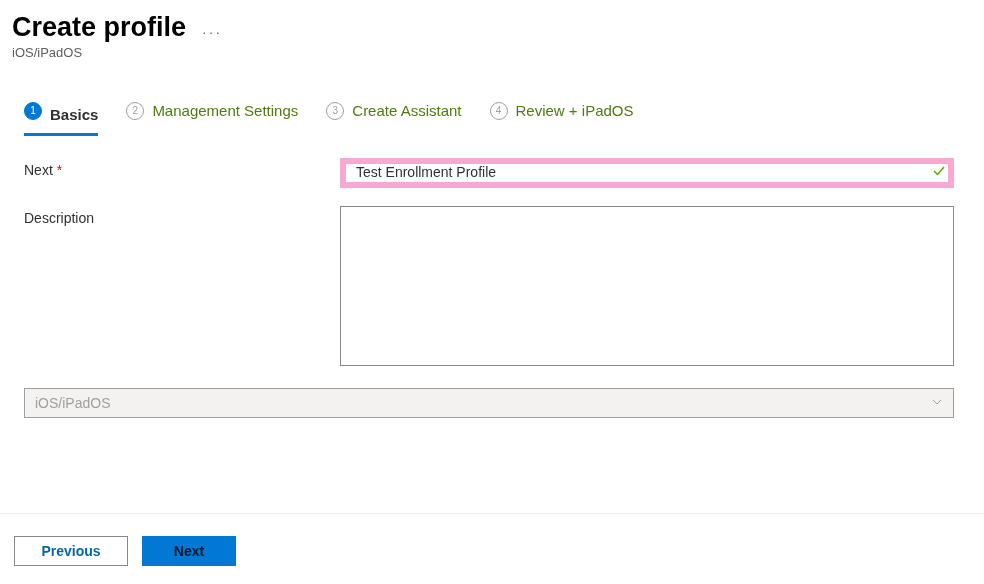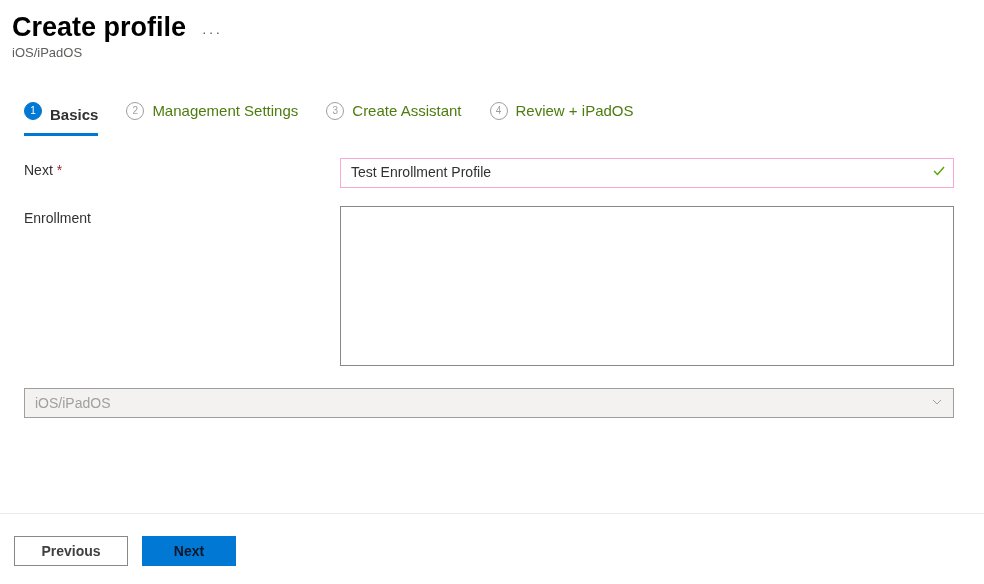--- a/index.html
+++ b/index.html
@@ -97,21 +97,21 @@
       color: #a4262c;
       margin-left: 4px;
     }
     .form-control-wrap {
       flex: 1;
       position: relative;
     }
     .text-input {
       width: 100%;
       height: 30px;
-      border: 1px solid #f9a8d4;
+      border: 6px solid #f9a8d4;
       padding: 4px 32px 6px 10px;
       font-size: 14px;
       font-family: inherit;
       color: #323130;
       outline: none;
     }
     .valid-check {
       position: absolute;
       right: 8px;
       top: 50%;
@@ -165,21 +165,21 @@
       height: 30px;
       font-size: 14px;
       font-weight: 600;
       border: 1px solid #8a8886;
       background: #ffffff;
       cursor: pointer;
       font-family: inherit;
       padding: 0 12px;
     }
     .btn:disabled {
-      color: #404040;
+      color: #0369a1;
       cursor: not-allowed;
     }
     .btn-primary {
       background: #0078d4;
       border-color: #0078d4;
       color: #0f172a;
       min-width: 94px;
     }
   </style>
 </head>
@@ -221,21 +221,21 @@
       <input type="text" class="text-input" value="Test Enrollment Profile" style="">
       <span class="valid-check">
         <svg width="14" height="14" viewBox="0 0 14 14">
             <path d="M2 7 L5.5 10.5 L12 3" stroke="#57A300" stroke-width="1.4" fill="none"></path>
           </svg>
       </span>
     </div>
   </div>
 
   <div class="form-row">
-    <div class="form-label">Enrollment</div>
+    <div class="form-label">Description</div>
     <div class="form-control-wrap">
       <textarea class="textarea-input" style=""></textarea>
     </div>
   </div>
 
   <div class="form-row">
     <div class="form-control-wrap">
       <div class="select-disabled">
         <span>iOS/iPadOS</span>
         <span class="chevron-down">

